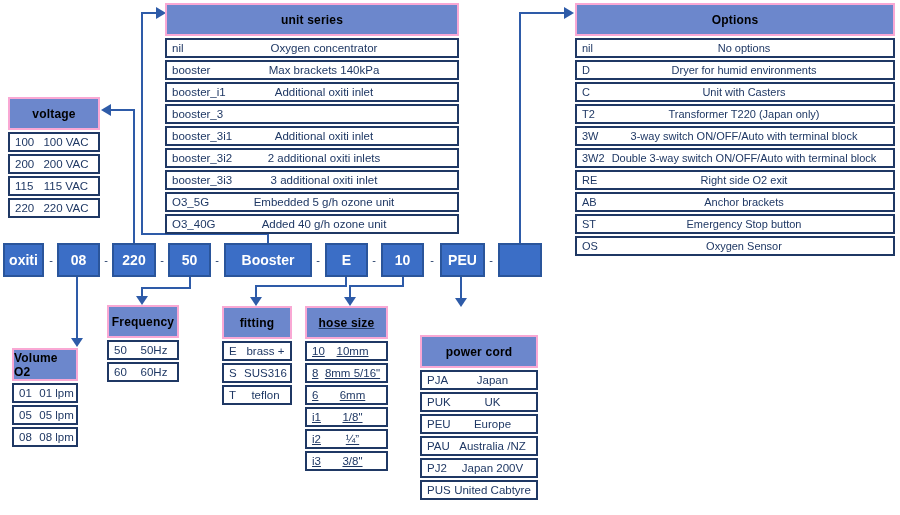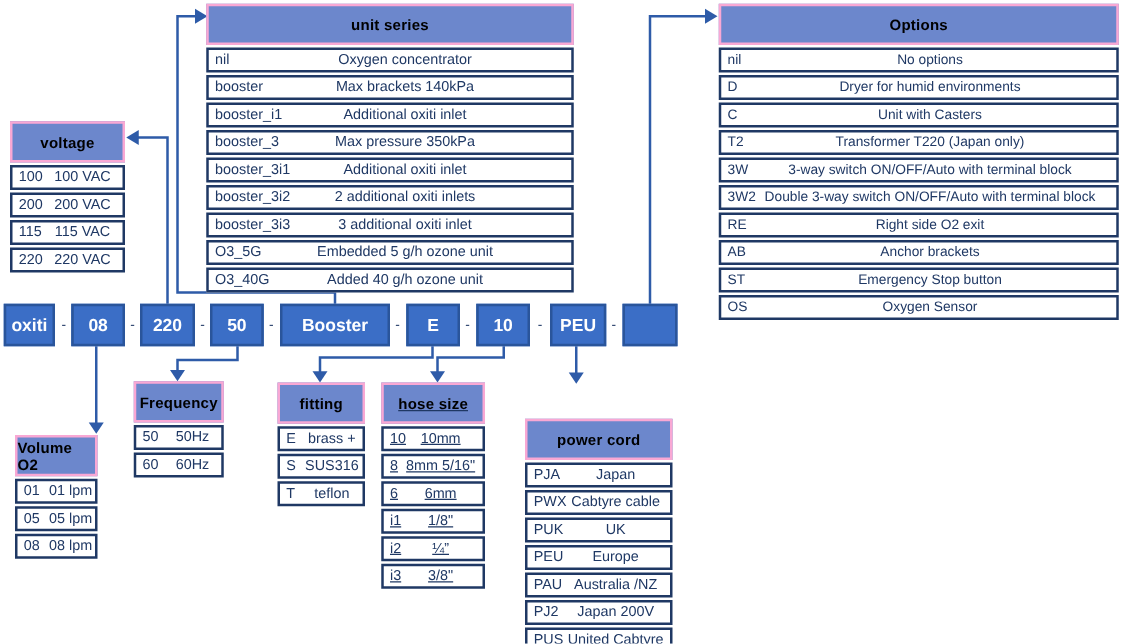--- a/index.html
+++ b/index.html
@@ -103,21 +103,20 @@
         <div class="trow">
           <span class="tcode">booster</span>
           <span class="tlabel">Max brackets 140kPa</span>
         </div>
         <div class="trow">
           <span class="tcode">booster_i1</span>
           <span class="tlabel">Additional oxiti inlet</span>
         </div>
         <div class="trow">
           <span class="tcode">booster_3</span>
-          <span class="tlabel">Max pressure 350kPa</span>
         </div>
         <div class="trow">
           <span class="tcode">booster_3i1</span>
           <span class="tlabel">Additional oxiti inlet</span>
         </div>
         <div class="trow">
           <span class="tcode">booster_3i2</span>
           <span class="tlabel">2 additional oxiti inlets</span>
         </div>
         <div class="trow">
@@ -282,24 +281,20 @@
         </div>
       </div>
   </section>
 
   <section class="table t-power">
     <div class="thead">power cord</div>
     <div>
         <div class="trow">
           <span class="tcode">PJA</span>
           <span class="tlabel">Japan</span>
-        </div>
-        <div class="trow">
-          <span class="tcode">PWX</span>
-          <span class="tlabel">Cabtyre cable</span>
         </div>
         <div class="trow">
           <span class="tcode">PUK</span>
           <span class="tlabel">UK</span>
         </div>
         <div class="trow">
           <span class="tcode">PEU</span>
           <span class="tlabel">Europe</span>
         </div>
         <div class="trow">

